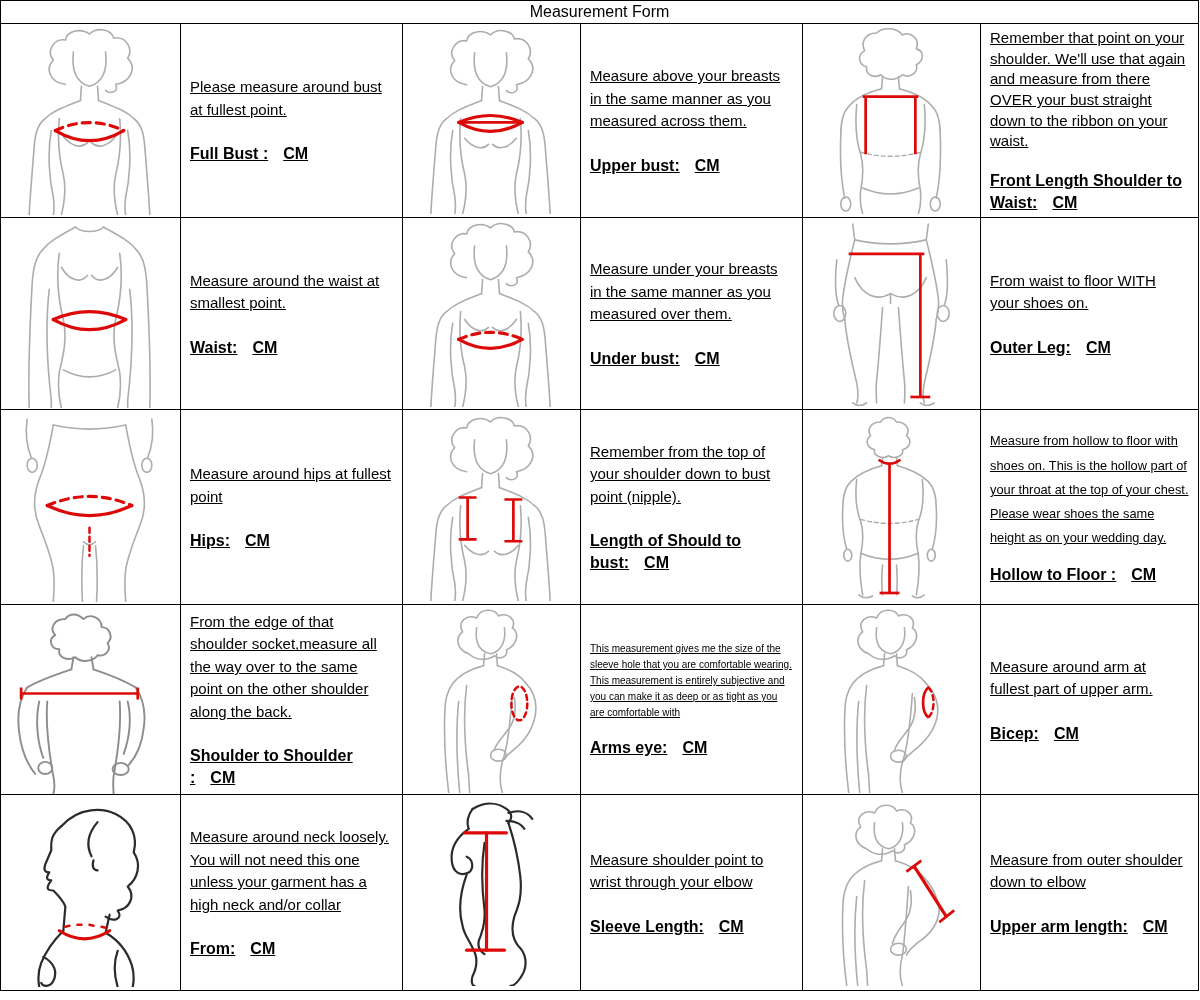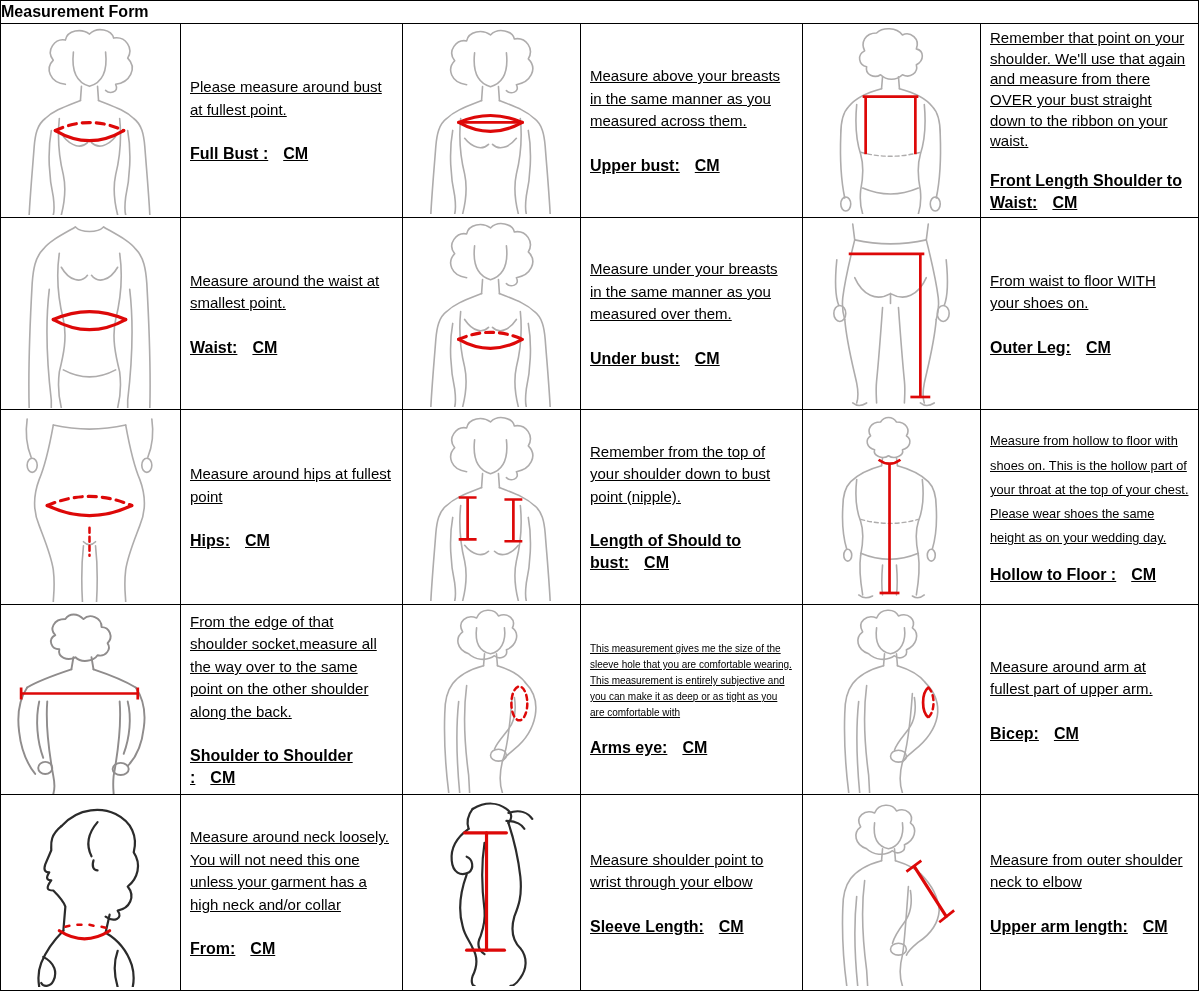--- a/index.html
+++ b/index.html
@@ -1,18 +1,18 @@
 <!DOCTYPE html>
 <html><head>
 <meta charset="utf-8">
 <style>
   html,body{margin:0;padding:0;background:#fff;color:#000;font-family:"Liberation Sans",sans-serif;}
   #form{width:1198px;border-collapse:collapse;table-layout:fixed;background:#fff;}
   #form td{border:1px solid #000;vertical-align:middle;overflow:hidden;}
-  .title-cell{height:20px;font-weight:bold;font-size:16px;padding:1px 0;}
+  .title-cell{height:20px;text-align:center;font-weight:normal;font-size:16px;padding:1px 0;}
   td.fig{padding:0;}
   td.fig svg{display:block;width:100%;height:100%;}
   td.txt{padding:4px 9px;font-size:15px;line-height:1.5;text-decoration:underline;}
   .desc{white-space:normal;}
   .lbl{font-weight:bold;font-size:16px;margin-top:22px;line-height:1.35;}
   .unit{margin-left:15px;}
   tr.r1{height:190px;} tr.r2{height:192px;} tr.r3{height:195px;} tr.r4{height:179px;} tr.r5{height:196px;}
   td.tight .desc{line-height:1.38;}
   td.tight .lbl{margin-top:18px;}
   td.fine .desc{font-size:12.8px;line-height:1.9;}
@@ -361,18 +361,18 @@
         <path class="g" d="M93,62 C106,66 114,70 119,76"></path>
         <path class="g" d="M119,76 C130,87 136,100 137,112 C136,126 128,136 116,144 C110,149 106,152 104,157"></path>
         <path class="g" d="M108,92 C110,104 108,116 102,124 C96,132 92,138 90,145"></path>
         <ellipse class="g" cx="96" cy="151" rx="8" ry="6"></ellipse>
         <path class="g" d="M106,88 C104,116 102,146 100,157 C96,172 98,182 100,188"></path>
         <path class="rs" d="M112,68 L144,118"></path>
         <path class="rl" d="M104,73 L119,62 M137,124 L152,112"></path>
       </svg>
     </td>
     <td class="txt">
-      <div class="desc">Measure from outer shoulder neck to elbow</div>
+      <div class="desc">Measure from outer shoulder down to elbow</div>
       <div class="lbl"><span>Upper arm length:</span><span class="unit">CM</span></div>
     </td>
   </tr>
 </tbody>
   </table>
 
 </body></html>

